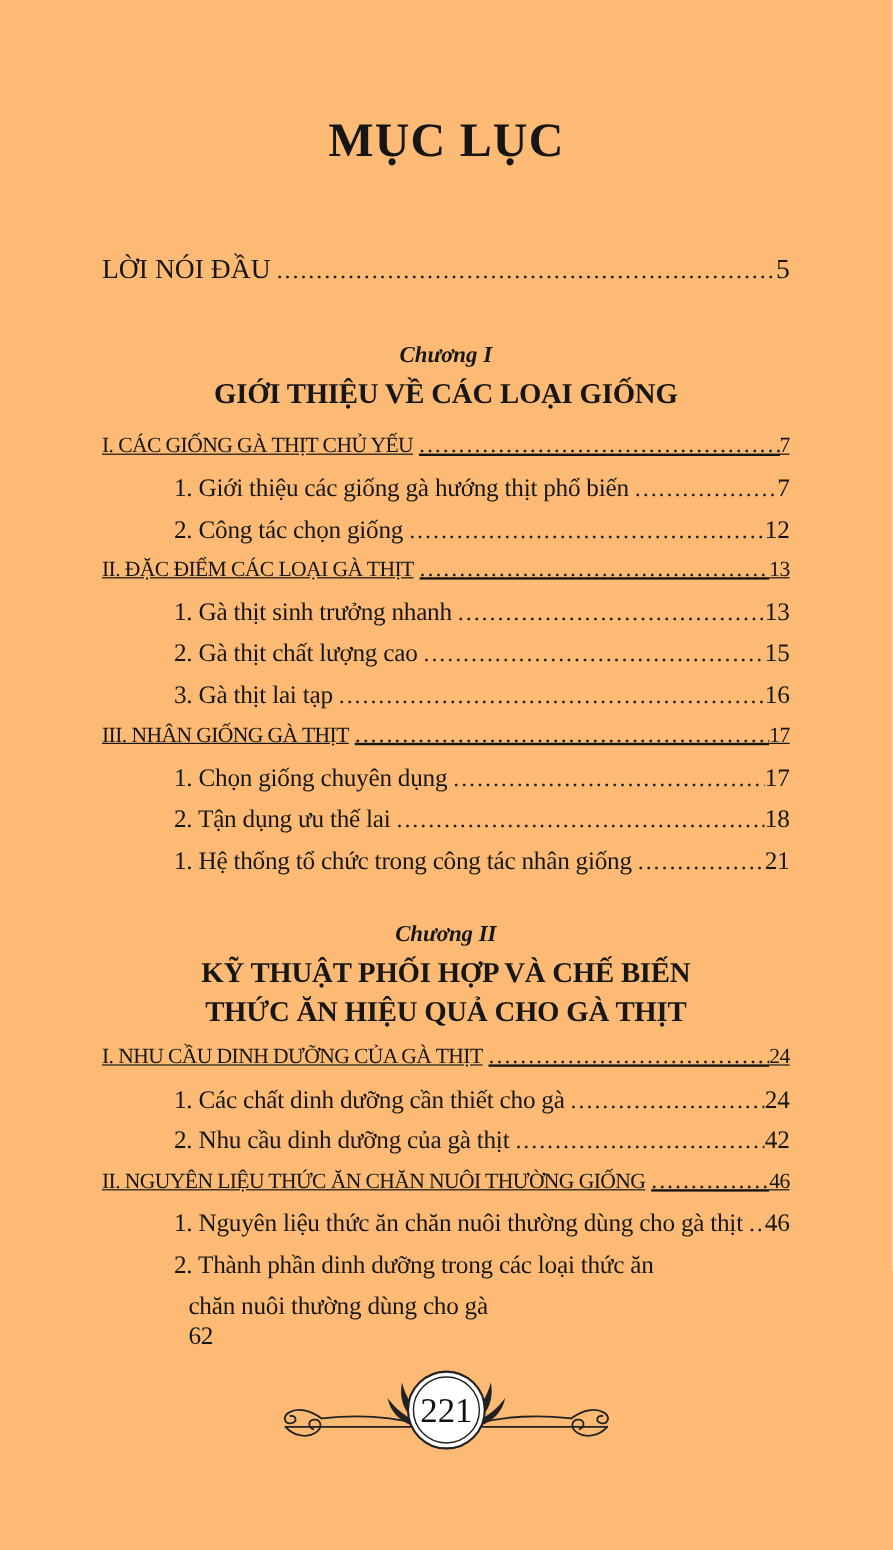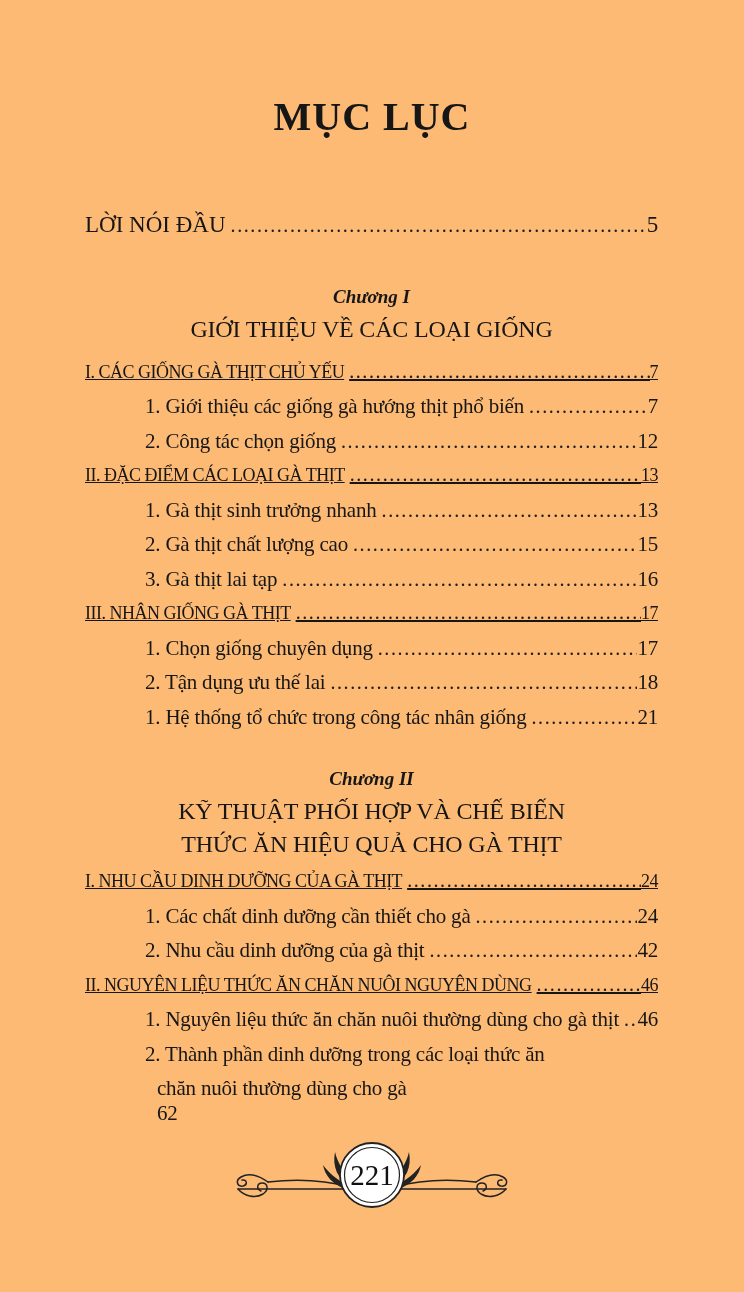--- a/index.html
+++ b/index.html
@@ -40,21 +40,21 @@
   .lvl1 { font-size:18px; letter-spacing:-0.5px;text-decoration:underline; }
   .lvl2 { padding-left:60px; }
   .cont { padding-left:72px;flex-direction:column; }
   .chapter-head { text-align:center; }
   .ch1 { margin-top:34px; }
   .ch2 { margin-top:24px; }
   .chapter-label {
     font-size:19px; line-height:32px; font-weight:bold; font-style:italic;
   }
   .chapter-title {
-    font-size:24px; line-height:33px; font-weight:normal; letter-spacing:-0.2px;
+    font-size:24px; line-height:33px; font-weight:bold; letter-spacing:-0.2px;
   }
   .entries-1 { margin-top:14px; }
   .entries-2 { margin-top:8px; }
   .ornament { display:block; margin:18px auto 0; }
   .orn-num {
     font-family:"Liberation Serif","DejaVu Serif",serif;
   }
 </style>
 </head>
 <body>
@@ -150,21 +150,21 @@
         <span class="lbl">1. Các chất dinh dưỡng cần thiết cho gà</span>
         <span class="dots"></span>
         <span class="pg">24</span>
       </div>
       <div class="row lvl2">
         <span class="lbl">2. Nhu cầu dinh dưỡng của gà thịt</span>
         <span class="dots"></span>
         <span class="pg">42</span>
       </div>
       <div class="row lvl1">
-        <span class="lbl">II. NGUYÊN LIỆU THỨC ĂN CHĂN NUÔI NGUYÊN DÙNG</span>
+        <span class="lbl">II. NGUYÊN LIỆU THỨC ĂN CHĂN NUÔI THƯỜNG GIỐNG</span>
         <span class="dots"></span>
         <span class="pg">46</span>
       </div>
       <div class="row lvl2">
         <span class="lbl">1. Nguyên liệu thức ăn chăn nuôi thường dùng cho gà thịt</span>
         <span class="dots"></span>
         <span class="pg">46</span>
       </div>
       <div class="row lvl2 nolead">
         <span class="lbl">2. Thành phần dinh dưỡng trong các loại thức ăn</span>

